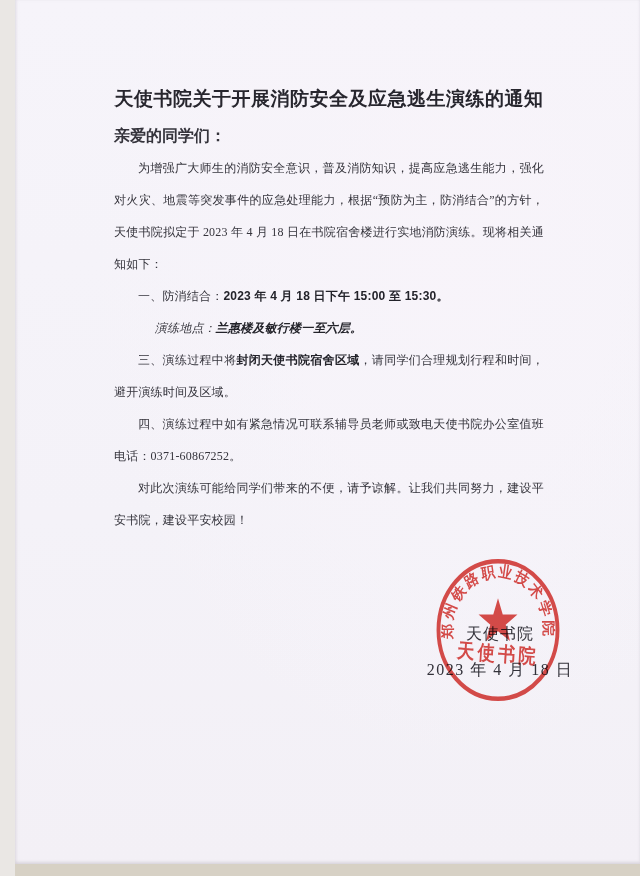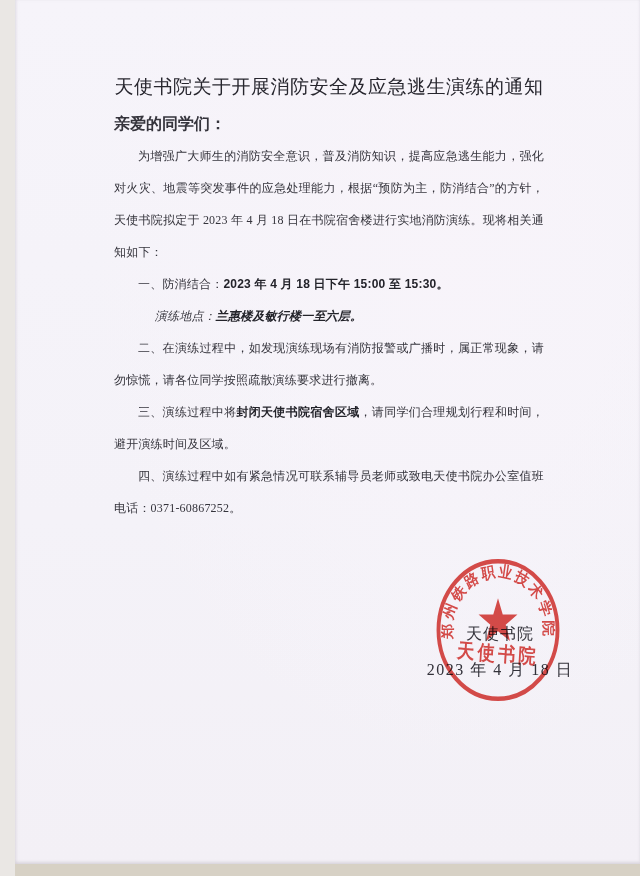--- a/index.html
+++ b/index.html
@@ -19,23 +19,23 @@
       radial-gradient(ellipse at 70% 30%, rgba(248,244,250,.9), rgba(242,240,248,.0) 60%),
       linear-gradient(180deg,#f6f4fa 0%,#f4f2f8 60%,#f3f0f6 100%);
     box-shadow:inset 0 -2px 3px rgba(120,110,130,.18), inset 2px 0 3px rgba(160,150,160,.10);
   }
   .content{
     position:absolute;left:99px;top:74px;width:430px;
     color:#35343c;
   }
   .doc-title{
     font-family:"Liberation Sans","DejaVu Sans",sans-serif;
-    font-weight:normal;font-size:19px;line-height:26px;
+    font-weight:bold;font-size:19px;line-height:26px;
     text-align:center;color:#27262e;letter-spacing:.5px;
-    margin:0 0 8px 0;
+    margin:12px 0 8px 0;
   }
   .greeting{margin:0;font-size:16px;line-height:32px;font-weight:bold;}
   p.para{
     margin:0;font-size:12px;line-height:32px;
     text-align:justify;text-align-last:left;
     letter-spacing:.2px;
   }
   p.indent2{text-indent:2em;}
   p.indent34{text-indent:3.4em;font-style:italic;}
   .bold-seg{
@@ -64,26 +64,26 @@
   <div class="content">
     <h1 class="doc-title">天使书院关于开展消防安全及应急逃生演练的通知</h1>
     <p class="greeting">亲爱的同学们：</p>
 
     <p class="para indent2">为增强广大师生的消防安全意识，普及消防知识，提高应急逃生能力，强化对火灾、地震等突发事件的应急处理能力，根据“预防为主，防消结合”的方针，天使书院拟定于 2023 年 4 月 18 日在书院宿舍楼进行实地消防演练。现将相关通知如下：</p>
 
     <p class="para indent2"><span>一、防消结合：</span><span class="bold-seg">2023 年 4 月 18 日下午 15:00 至 15:30。</span><span></span></p>
 
     <p class="para indent34"><span>演练地点：</span><span class="bold-seg">兰惠楼及敏行楼一至六层。</span><span></span></p>
 
-    <p class="para indent2"><span>二、在演练过程中，如发现演练现场有消防报警或广播时，属正常现象，请勿惊慌，请各位同学按照疏散演练要求进行撤离。</span><span class="bold-seg"></span><span></span></p>
 
     <p class="para indent2"><span>三、演练过程中将</span><span class="bold-seg">封闭天使书院宿舍区域</span><span>，请同学们合理规划行程和时间，避开演练时间及区域。</span></p>
 
     <p class="para indent2"><span>四、演练过程中如有紧急情况可联系辅导员老师或致电天使书院办公室值班电话：0371-60867252。</span><span class="bold-seg"></span><span></span></p>
 
+    <p class="para indent2">对此次演练可能给同学们带来的不便，请予谅解。让我们共同努力，建设平安书院，建设平安校园！</p>
   </div>
 
   <div class="sig-block">
     <p class="sig-name">天使书院</p>
     <p class="sig-date">2023 年 4 月 18 日</p>
   </div>
 
   <svg class="seal" viewBox="0 0 200 200" preserveAspectRatio="none">
     <circle cx="100" cy="100" r="93" fill="none" stroke="#d93a36" stroke-width="6"></circle>
     <defs>

